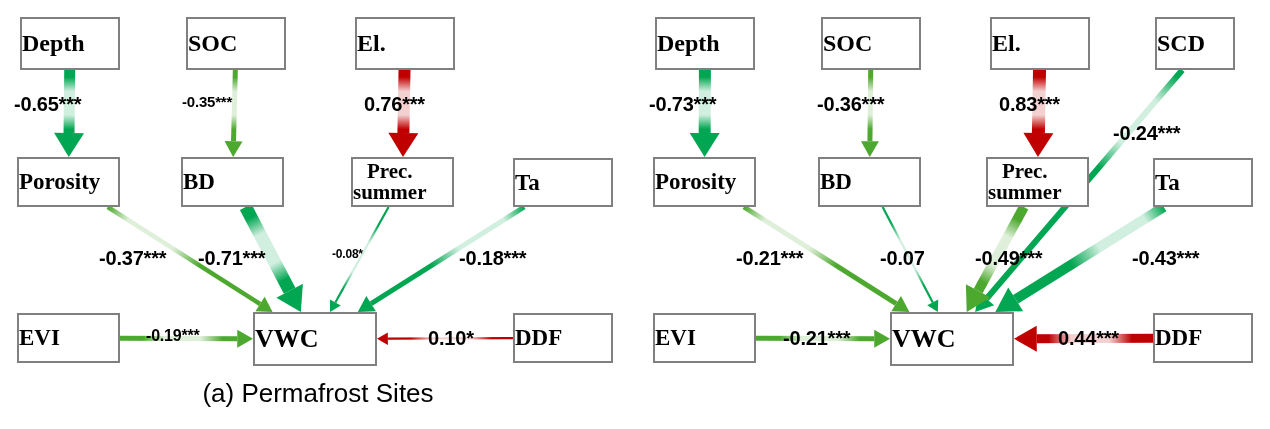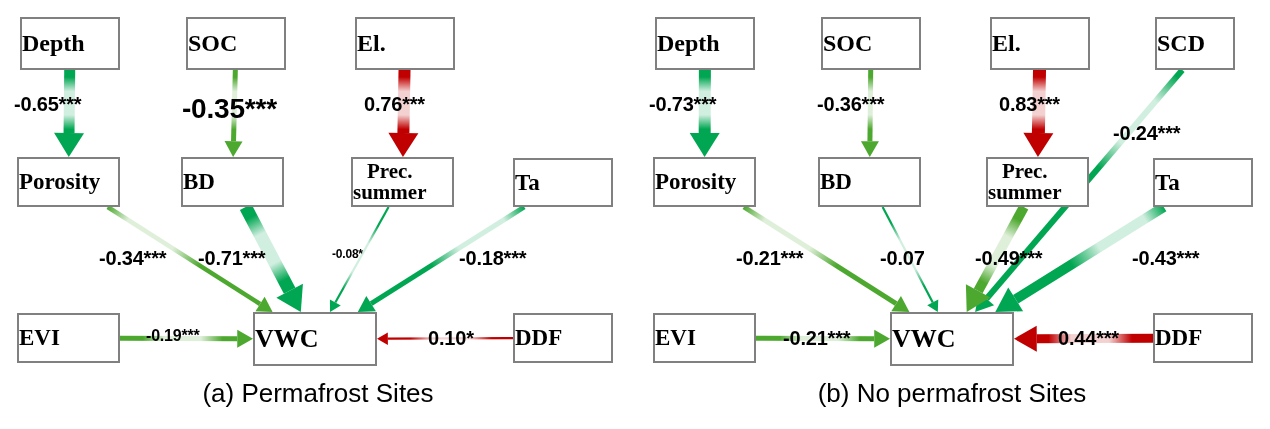--- a/index.html
+++ b/index.html
@@ -362,34 +362,33 @@
       </div>
       <div class="node-box" style="left: 890px; top: 312px; width: 124px; height: 54px;">
         <span class="node-label" style="font-size: 26px;">VWC</span>
       </div>
       <div class="node-box" style="left: 1153px; top: 313px; width: 100px; height: 50px;">
         <span class="node-label" style="font-size: 23px;">DDF</span>
       </div>
     </div>
   <div id="labels-layer">
       <div class="edge-label" style="left: 14px; top: 93px; font-size: 20px;">-0.65***</div>
-      <div class="edge-label" style="left: 182px; top: 93px; font-size: 28px;">-0.35***</div>
+      <div class="edge-label" style="left: 182px; top: 93px; font-size: 15px;">-0.35***</div>
       <div class="edge-label" style="left: 364px; top: 93px; font-size: 20px;">0.76***</div>
-      <div class="edge-label" style="left: 99px; top: 247px; font-size: 20px;">-0.34***</div>
+      <div class="edge-label" style="left: 99px; top: 247px; font-size: 20px;">-0.37***</div>
       <div class="edge-label" style="left: 198px; top: 247px; font-size: 20px;">-0.71***</div>
       <div class="edge-label" style="left: 332px; top: 247px; font-size: 12px;">-0.08*</div>
       <div class="edge-label" style="left: 459px; top: 247px; font-size: 20px;">-0.18***</div>
       <div class="edge-label" style="left: 146px; top: 327px; font-size: 16px;">-0.19***</div>
       <div class="edge-label" style="left: 428px; top: 327px; font-size: 20px;">0.10*</div>
       <div class="edge-label" style="left: 649px; top: 93px; font-size: 20px;">-0.73***</div>
       <div class="edge-label" style="left: 817px; top: 93px; font-size: 20px;">-0.36***</div>
       <div class="edge-label" style="left: 999px; top: 93px; font-size: 20px;">0.83***</div>
       <div class="edge-label" style="left: 1113px; top: 122px; font-size: 20px;">-0.24***</div>
       <div class="edge-label" style="left: 736px; top: 247px; font-size: 20px;">-0.21***</div>
       <div class="edge-label" style="left: 880px; top: 247px; font-size: 20px;">-0.07</div>
       <div class="edge-label" style="left: 975px; top: 247px; font-size: 20px;">-0.49***</div>
       <div class="edge-label" style="left: 1132px; top: 247px; font-size: 20px;">-0.43***</div>
       <div class="edge-label" style="left: 783px; top: 327px; font-size: 20px;">-0.21***</div>
       <div class="edge-label" style="left: 1058px; top: 327px; font-size: 20px;">0.44***</div>
     </div>
   <div class="panel-caption" id="caption-a" style="left: 0px; top: 378px; width: 636px;">(a) Permafrost Sites</div>
-  <div class="panel-caption" id="caption-b" style="left: 634px; top: 378px; width: 636px;">(b) No permafrost Sites</div>
 </div>
 
 </body></html>

